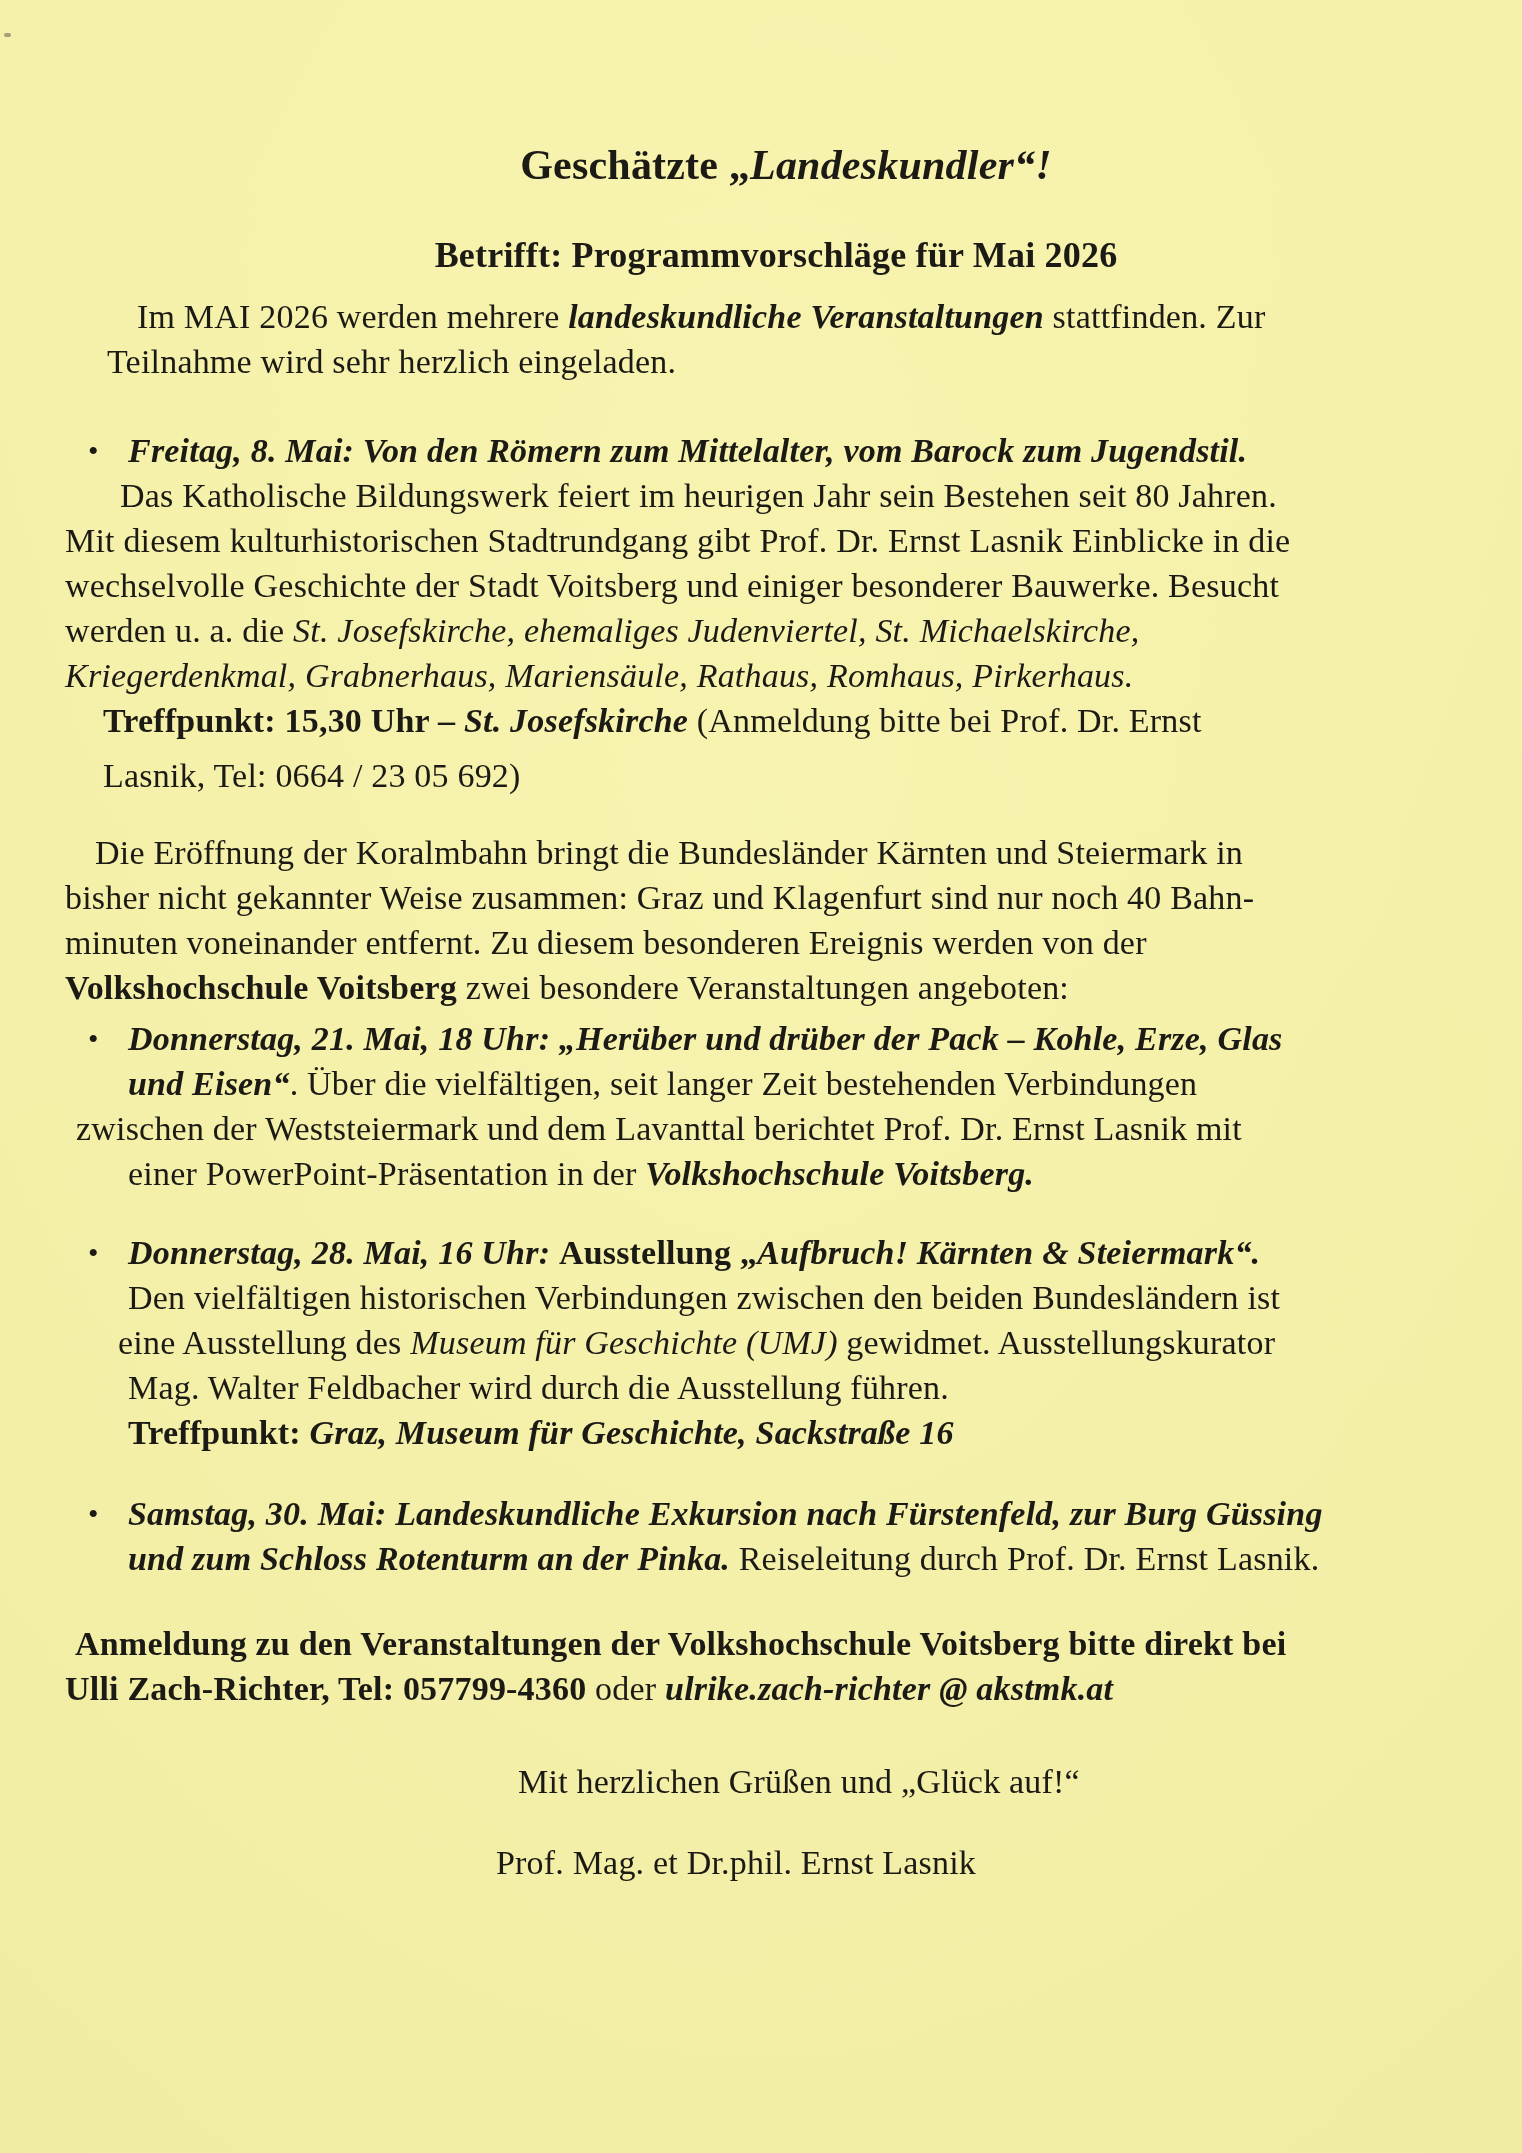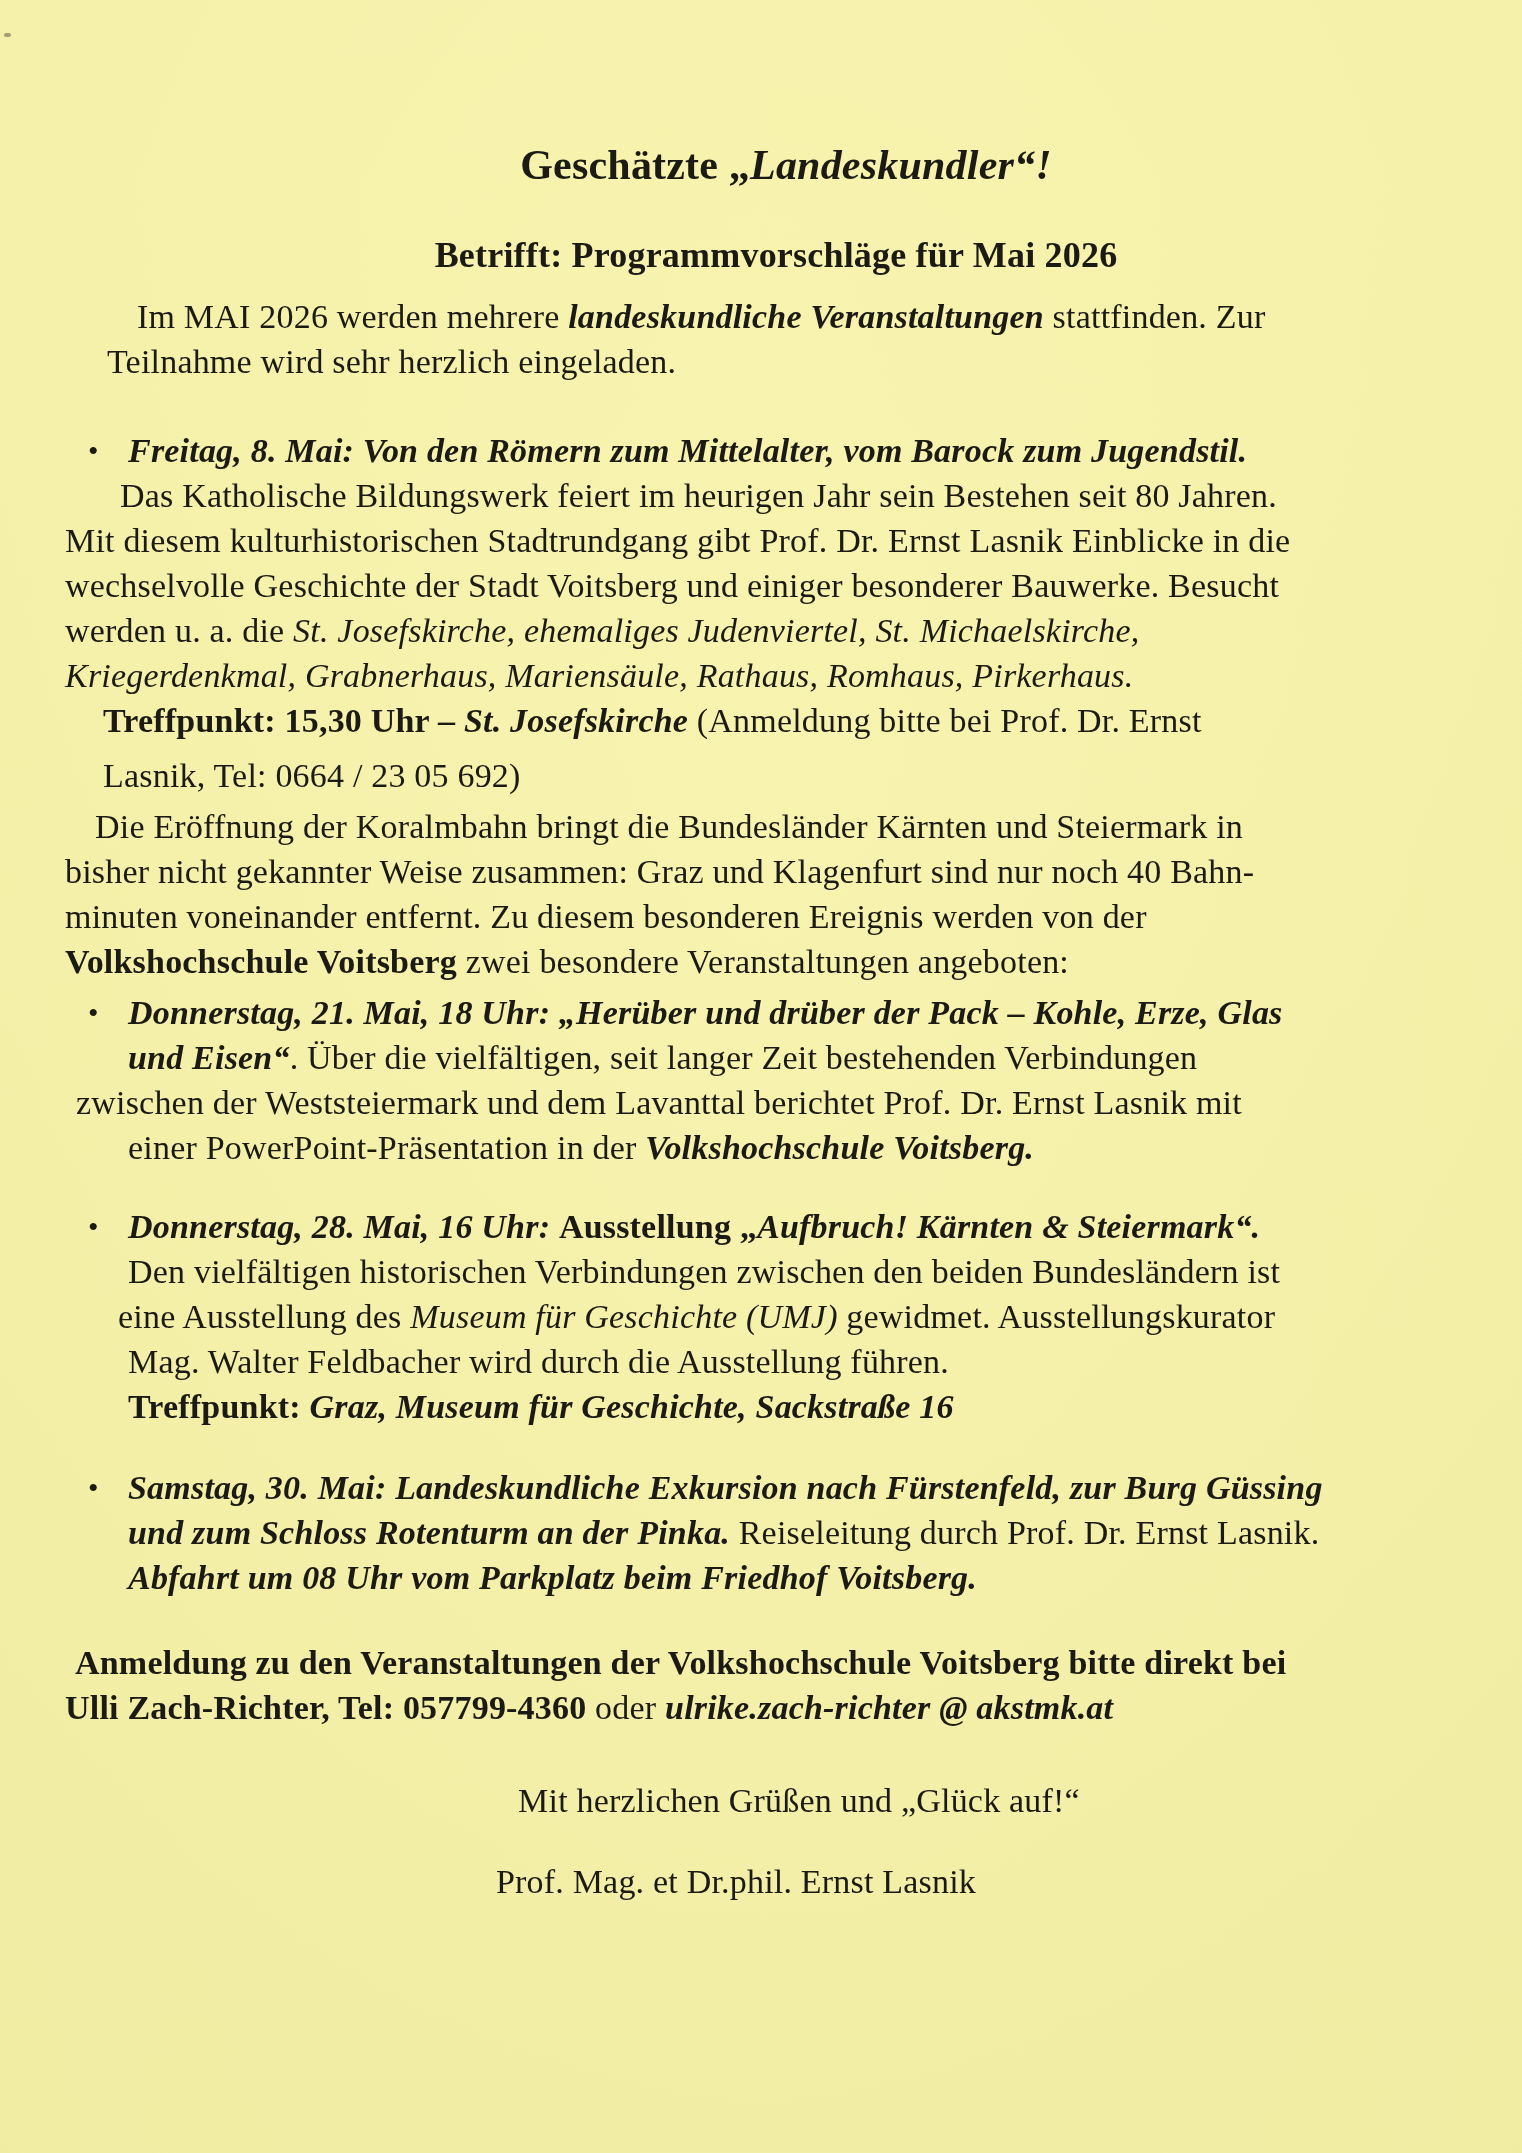--- a/index.html
+++ b/index.html
@@ -61,21 +61,21 @@
       <div class="block" style="margin-top: 44px;">
         <div class="line" style="padding-left: 128px;"><span class="bullet">•</span><span class="s-bi">Freitag, 8. Mai: Von den Römern zum Mittelalter, vom Barock zum Jugendstil.</span></div>
         <div class="line" style="padding-left: 120px;"><span class="s-r">Das Katholische Bildungswerk feiert im heurigen Jahr sein Bestehen seit 80 Jahren.</span></div>
         <div class="line" style="padding-left: 65px;"><span class="s-r">Mit diesem kulturhistorischen Stadtrundgang gibt Prof. Dr. Ernst Lasnik Einblicke in die</span></div>
         <div class="line" style="padding-left: 65px;"><span class="s-r">wechselvolle Geschichte der Stadt Voitsberg und einiger besonderer Bauwerke. Besucht</span></div>
         <div class="line" style="padding-left: 65px;"><span class="s-r">werden u. a. die </span><span class="s-i">St. Josefskirche, ehemaliges Judenviertel, St. Michaelskirche,</span></div>
         <div class="line" style="padding-left: 65px;"><span class="s-i">Kriegerdenkmal, Grabnerhaus, Mariensäule, Rathaus, Romhaus, Pirkerhaus.</span></div>
         <div class="line" style="padding-left: 103px;"><span class="s-b">Treffpunkt: 15,30 Uhr – </span><span class="s-bi">St. Josefskirche</span><span class="s-r"> (Anmeldung bitte bei Prof. Dr. Ernst</span></div>
         <div class="line" style="padding-left: 103px; margin-top: 10px;"><span class="s-r">Lasnik, Tel: 0664 / 23 05 692)</span></div>
       </div>
-      <div class="block" style="margin-top: 6px;">
+      <div class="block" style="margin-top: 32px;">
         <div class="line" style="padding-left: 95px;"><span class="s-r">Die Eröffnung der Koralmbahn bringt die Bundesländer Kärnten und Steiermark in</span></div>
         <div class="line" style="padding-left: 65px;"><span class="s-r">bisher nicht gekannter Weise zusammen: Graz und Klagenfurt sind nur noch 40 Bahn-</span></div>
         <div class="line" style="padding-left: 65px;"><span class="s-r">minuten voneinander entfernt. Zu diesem besonderen Ereignis werden von der</span></div>
         <div class="line" style="padding-left: 65px;"><span class="s-b">Volkshochschule Voitsberg</span><span class="s-r"> zwei besondere Veranstaltungen angeboten:</span></div>
       </div>
       <div class="block" style="margin-top: 6px;">
         <div class="line" style="padding-left: 128px;"><span class="bullet">•</span><span class="s-bi">Donnerstag, 21. Mai, 18 Uhr: „Herüber und drüber der Pack – Kohle, Erze, Glas</span></div>
         <div class="line" style="padding-left: 128px;"><span class="s-bi">und Eisen“</span><span class="s-r">. Über die vielfältigen, seit langer Zeit bestehenden Verbindungen</span></div>
         <div class="line" style="padding-left: 76px;"><span class="s-r">zwischen der Weststeiermark und dem Lavanttal berichtet Prof. Dr. Ernst Lasnik mit</span></div>
         <div class="line" style="padding-left: 128px;"><span class="s-r">einer PowerPoint-Präsentation in der </span><span class="s-bi">Volkshochschule Voitsberg.</span></div>
@@ -83,21 +83,20 @@
       <div class="block" style="margin-top: 34px;">
         <div class="line" style="padding-left: 128px;"><span class="bullet">•</span><span class="s-bi">Donnerstag, 28. Mai, 16 Uhr: </span><span class="s-b">Ausstellung „</span><span class="s-bi">Aufbruch! Kärnten &amp; Steiermark“.</span></div>
         <div class="line" style="padding-left: 128px;"><span class="s-r">Den vielfältigen historischen Verbindungen zwischen den beiden Bundesländern ist</span></div>
         <div class="line" style="padding-left: 118px;"><span class="s-r">eine Ausstellung des </span><span class="s-i">Museum für Geschichte (UMJ)</span><span class="s-r"> gewidmet. Ausstellungskurator</span></div>
         <div class="line" style="padding-left: 128px;"><span class="s-r">Mag. Walter Feldbacher wird durch die Ausstellung führen.</span></div>
         <div class="line" style="padding-left: 128px;"><span class="s-b">Treffpunkt: </span><span class="s-bi">Graz, Museum für Geschichte, Sackstraße 16</span></div>
       </div>
       <div class="block" style="margin-top: 36px;">
         <div class="line" style="padding-left: 128px;"><span class="bullet">•</span><span class="s-bi">Samstag, 30. Mai: Landeskundliche Exkursion nach Fürstenfeld, zur Burg Güssing</span></div>
         <div class="line" style="padding-left: 128px;"><span class="s-bi">und zum Schloss Rotenturm an der Pinka.</span><span class="s-r"> Reiseleitung durch Prof. Dr. Ernst Lasnik.</span></div>
-        <div class="line" style="padding-left: 128px;"><span class="s-bi">Abfahrt um 08 Uhr vom Parkplatz beim Friedhof Voitsberg.</span></div>
       </div>
       <div class="block" style="margin-top: 40px;">
         <div class="line" style="padding-left: 75px;"><span class="s-b">Anmeldung zu den Veranstaltungen der Volkshochschule Voitsberg bitte direkt bei</span></div>
         <div class="line" style="padding-left: 65px;"><span class="s-b">Ulli Zach-Richter, Tel: 057799-4360</span><span class="s-r"> oder </span><span class="s-bi">ulrike.zach-richter @ akstmk.at</span></div>
       </div>
       <div class="block center" style="margin-top: 48px; left: 38px;">
         <div class="line"><span class="s-r">Mit herzlichen Grüßen und „Glück auf!“</span></div>
       </div>
       <div class="block center" style="margin-top: 36px; left: -25px;">
         <div class="line"><span class="s-r">Prof. Mag. et Dr.phil. Ernst Lasnik</span></div>

